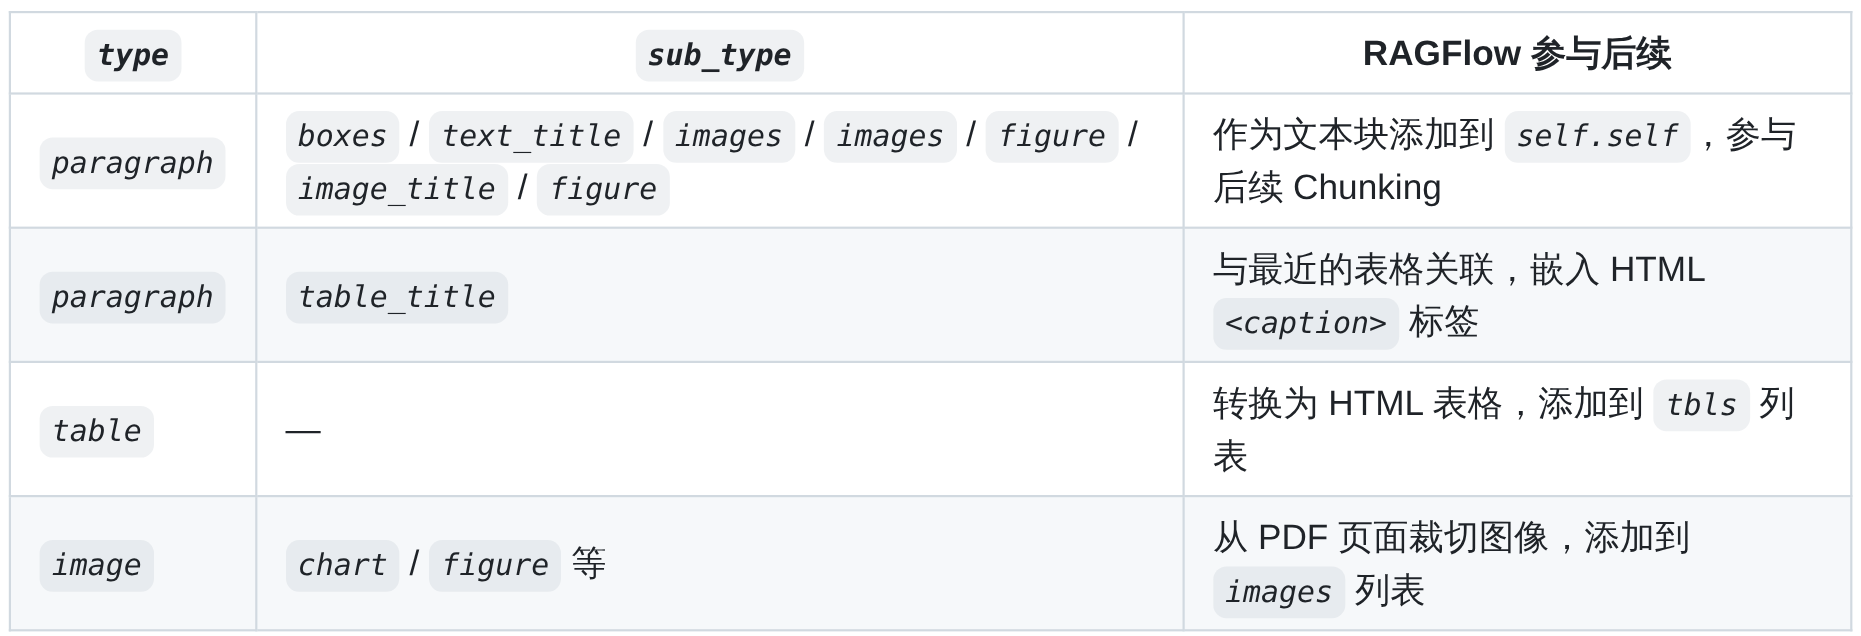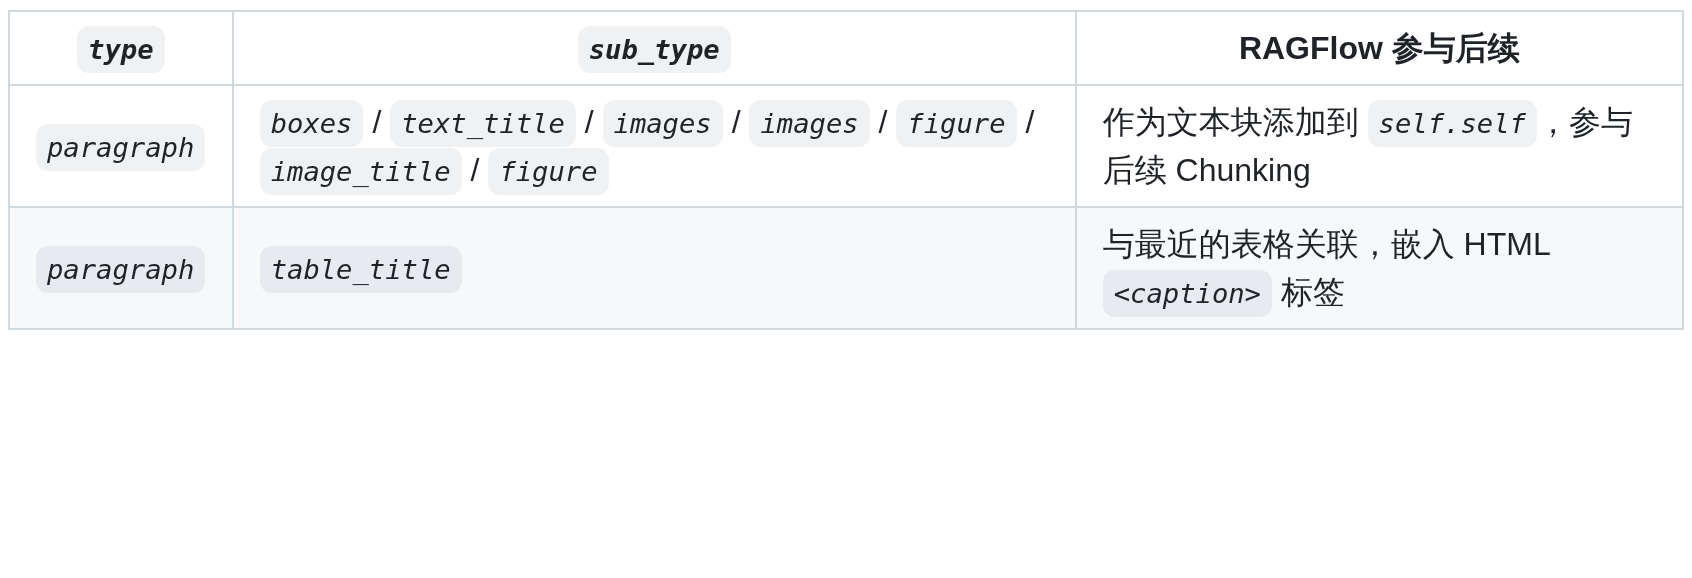--- a/index.html
+++ b/index.html
@@ -78,14 +78,24 @@
     <tr>
       <td><code>paragraph</code></td>
       <td><code>boxes</code> / <code>text_title</code> / <code>images</code> / <code>images</code> / <code>figure</code> / <code>image_title</code> / <code>figure</code></td>
       <td>作为文本块添加到 <code>self.self</code>，参与后续 Chunking</td>
     </tr>
     <tr>
       <td><code>paragraph</code></td>
       <td><code>table_title</code></td>
       <td>与最近的表格关联，嵌入 HTML <code>&lt;caption&gt;</code> 标签</td>
     </tr>
+    <tr>
+      <td><code>table</code></td>
+      <td>—</td>
+      <td>转换为 HTML 表格，添加到 <code>tbls</code> 列表</td>
+    </tr>
+    <tr>
+      <td><code>image</code></td>
+      <td><code>chart</code> / <code>figure</code> 等</td>
+      <td>从 PDF 页面裁切图像，添加到 <code>images</code> 列表</td>
+    </tr>
   </tbody>
 </table>
 
 </body></html>

